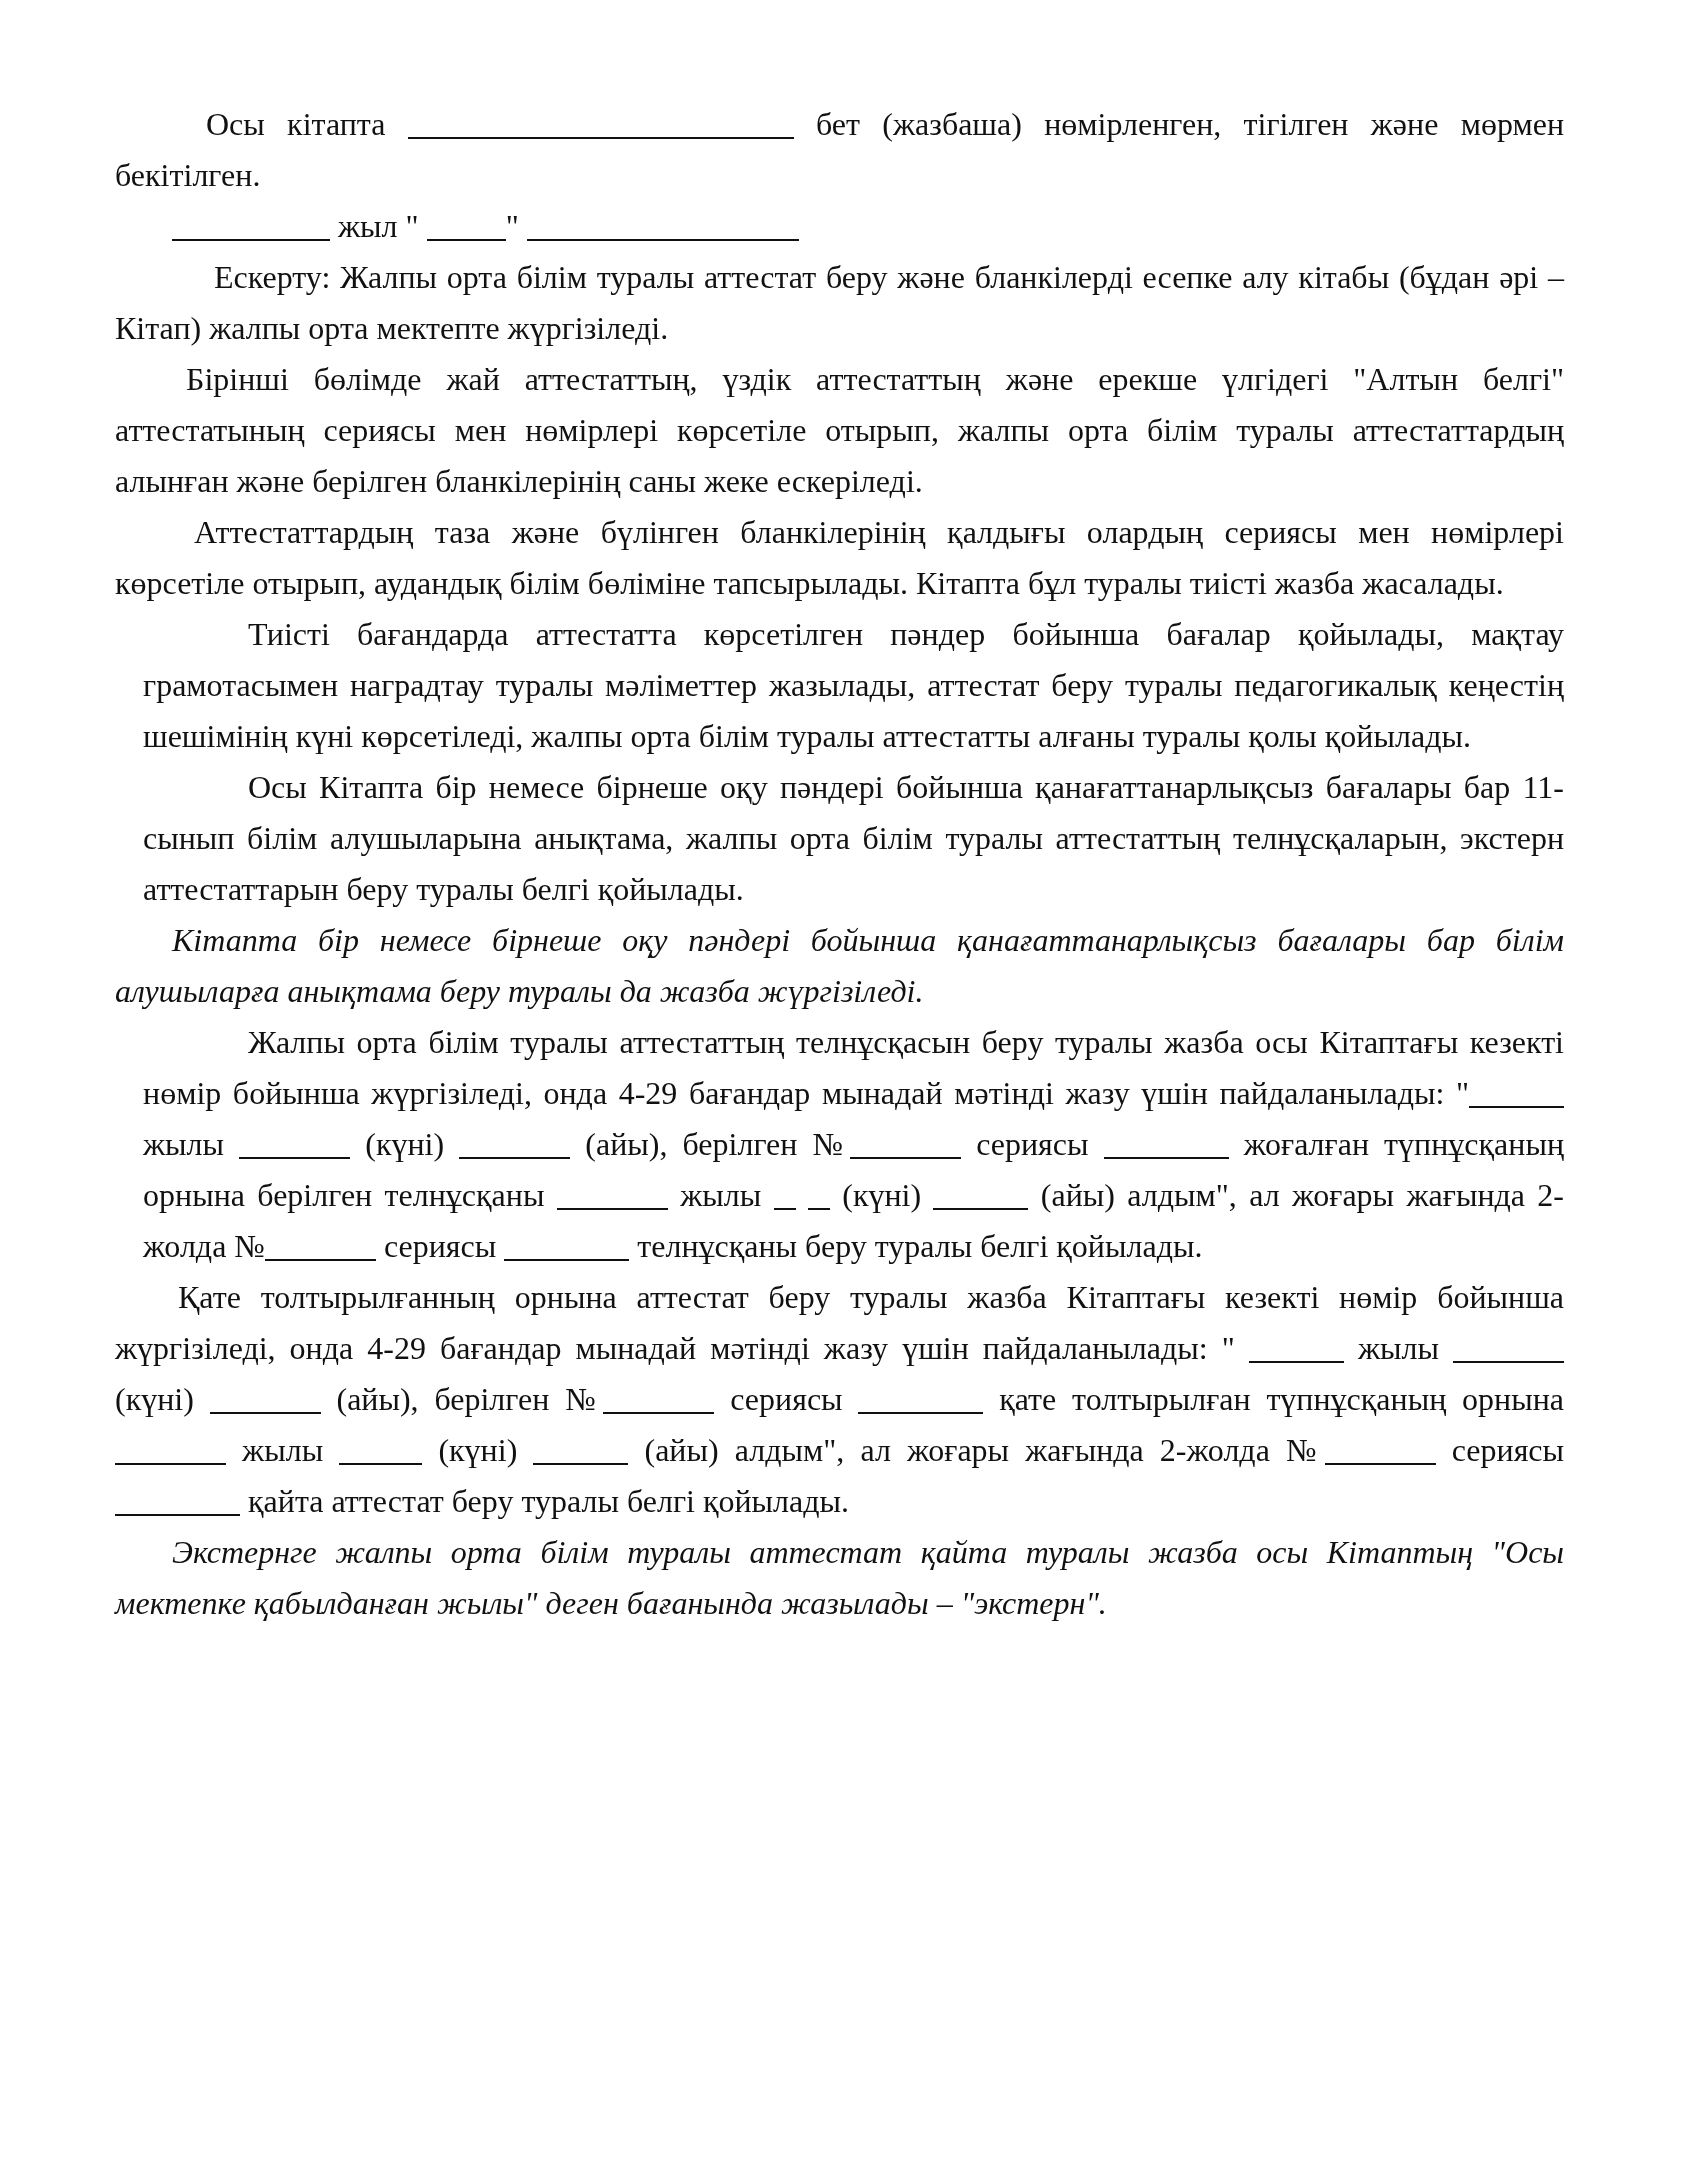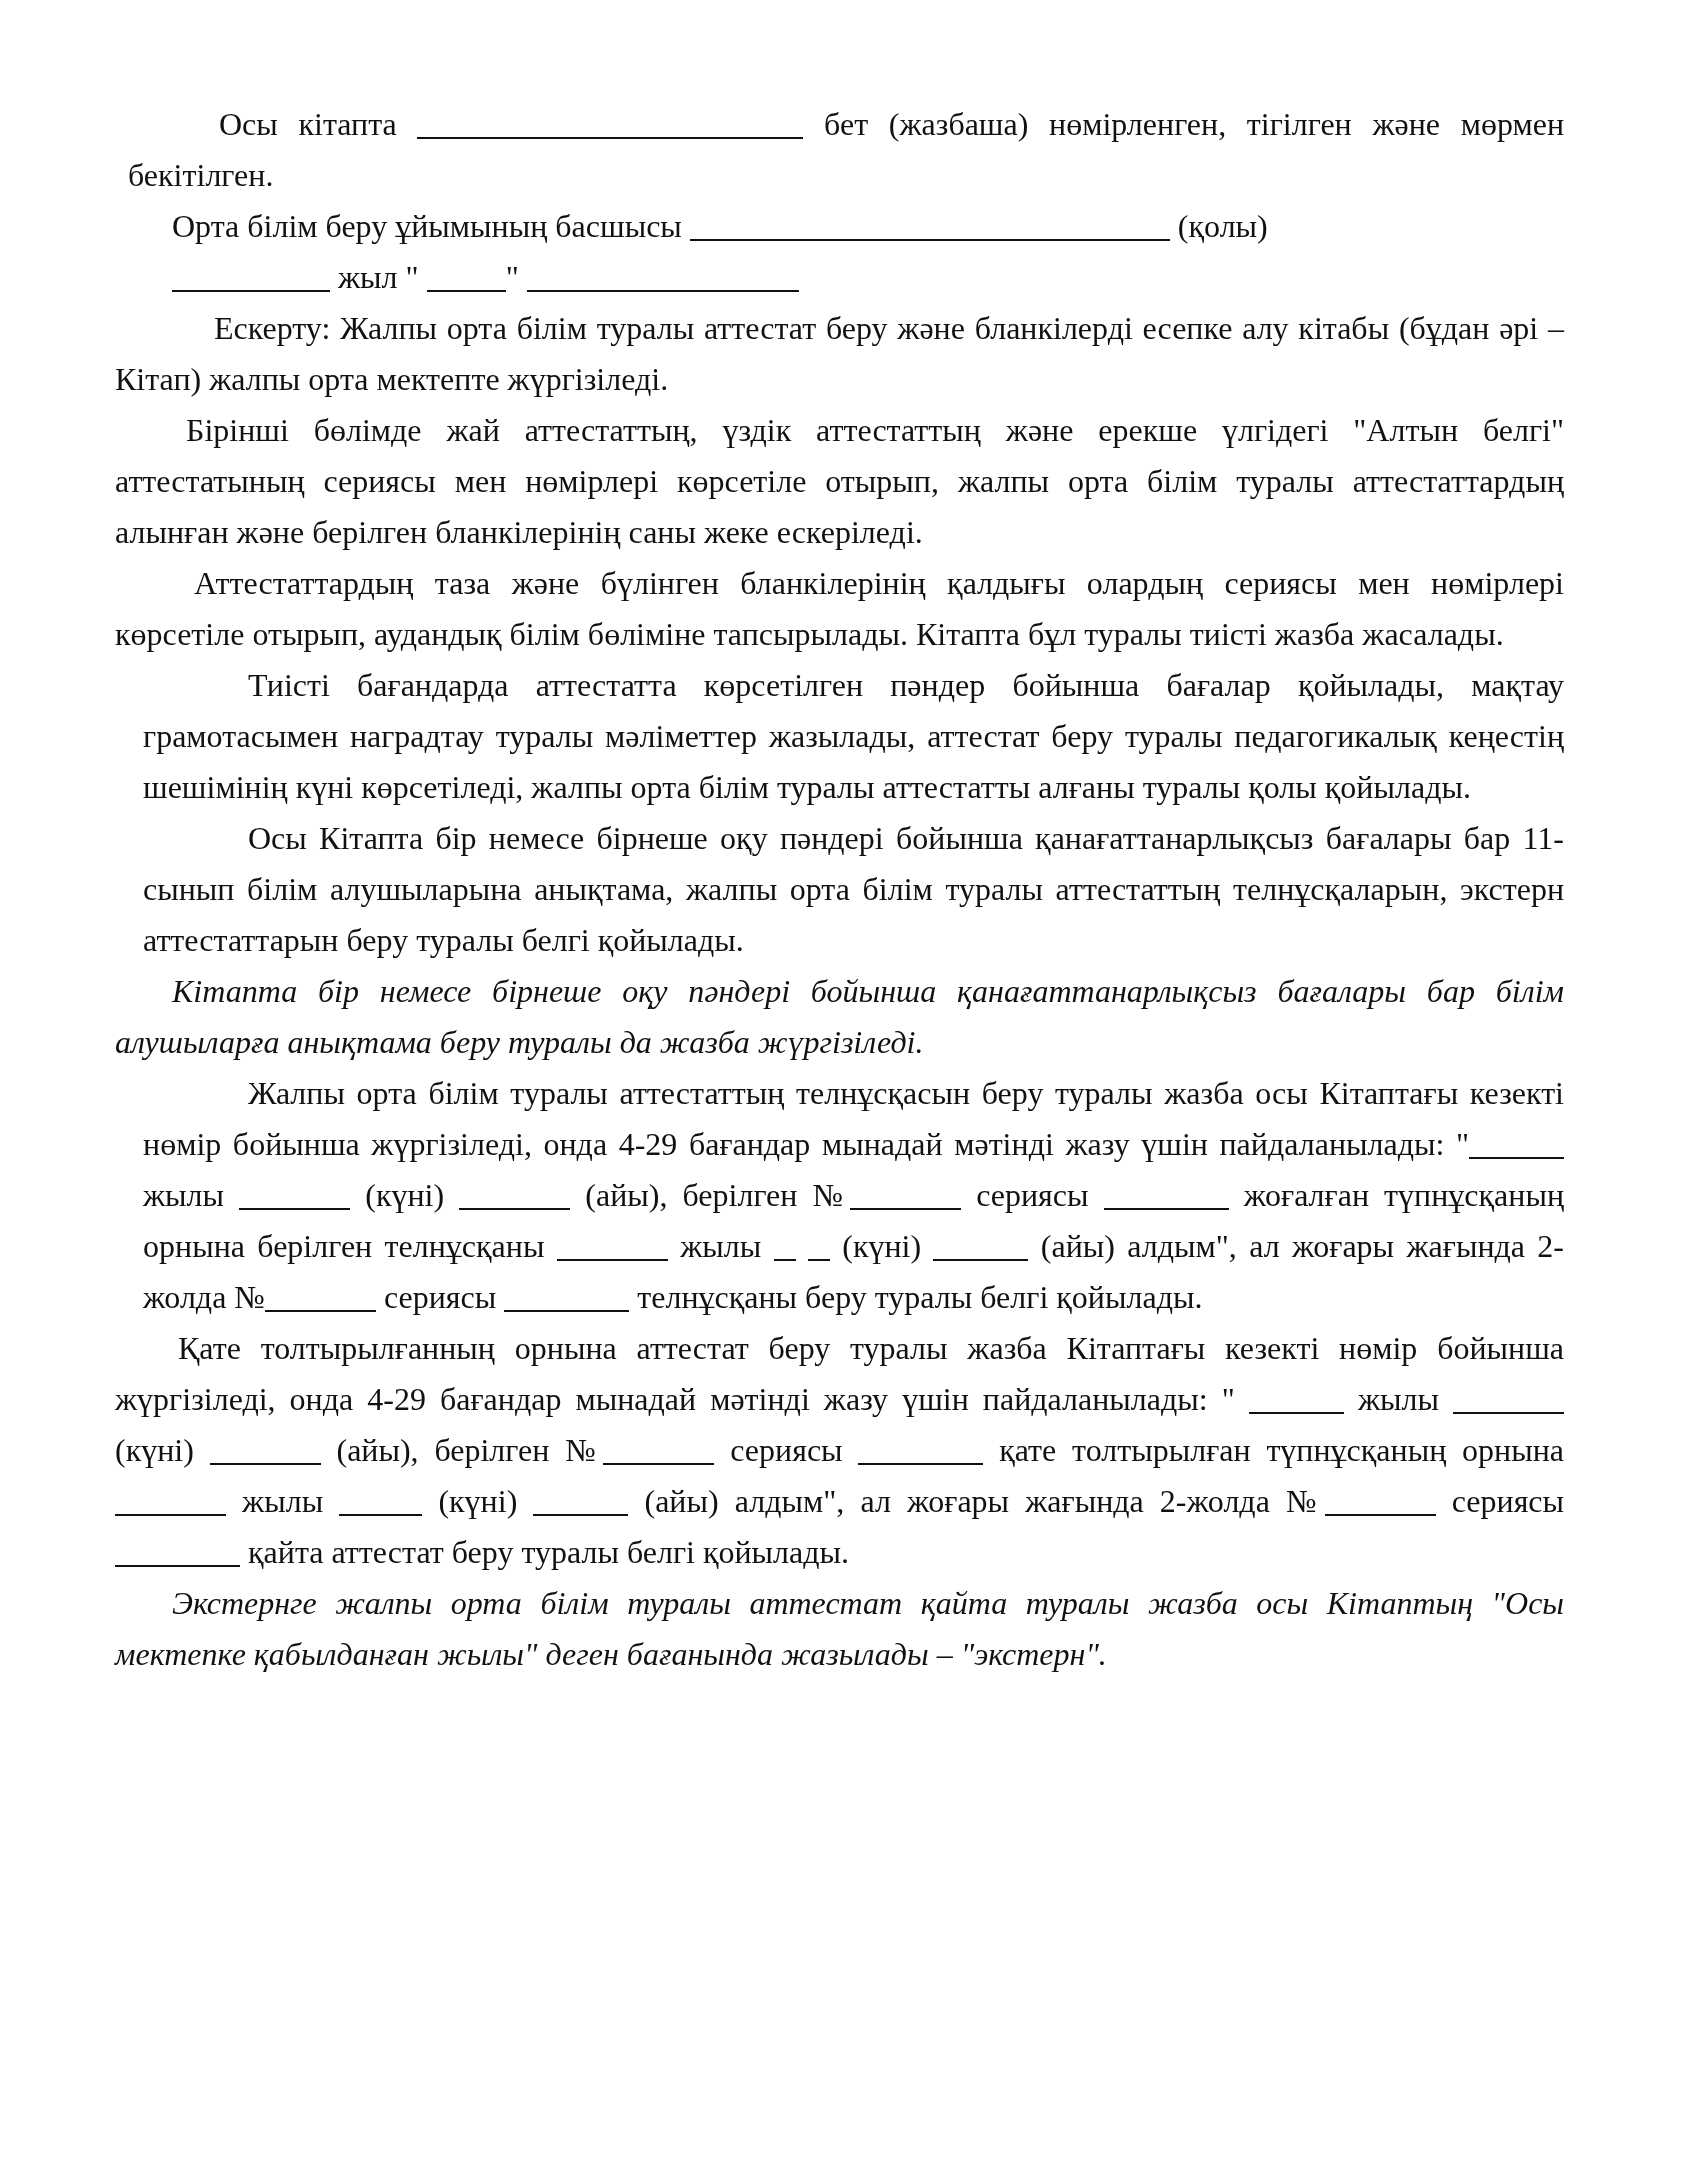--- a/index.html
+++ b/index.html
@@ -22,21 +22,21 @@
       font-size: 32px;
       line-height: 51px;
       color: #111111;
     }
     .para {
       margin: 0;
       padding: 0;
       text-align: justify;
       text-align-last: left;
     }
-    .ind-a { text-indent: 91px; margin-left: 13px; }
+    .ind-a { text-indent: 91px; }
     .ind-b { text-indent: 57px; font-style: italic; }
     .ind-c { text-indent: 79px; font-family: Liberation Serif, serif; }
     .ind-d { text-indent: 71px; }
     .ind-e { text-indent: 99px; }
     .ind-f { text-indent: 105px; margin-left: 28px; }
     .ind-g { text-indent: 63px; }
     .noindent-line { padding-left: 57px; }
     .blank {
       display: inline-block;
       border-bottom: 2px solid #111111;
@@ -55,21 +55,20 @@
     .w-20 { width: 22px; }
     .w-120 { width: 125px; }
   </style>
 </head>
 <body>
 
 <div class="page">
 
   <p class="para ind-a"><span>Осы кітапта</span> <span class="blank w-xl"></span> <span>бет (жазбаша) нөмірленген, тігілген және мөрмен бекітілген.</span></p>
 
-  <p class="para noindent-line"><span>Орта білім беру ұйымының басшысы</span> <span class="blank w-lg2"></span> <span>(қолы)</span></p>
 
   <p class="para noindent-line"><span class="blank w-md"></span> <span>жыл "</span> <span class="blank w-sm"></span><span>"</span> <span class="blank w-lg"></span></p>
 
   <p class="para ind-e">Ескерту: Жалпы орта білім туралы аттестат беру және бланкілерді есепке алу кітабы (бұдан әрі – Кітап) жалпы орта мектепте жүргізіледі.</p>
   <p class="para ind-d">Бірінші бөлімде жай аттестаттың, үздік аттестаттың және ерекше үлгідегі "Алтын белгі" аттестатының сериясы мен нөмірлері көрсетіле отырып, жалпы орта білім туралы аттестаттардың алынған және берілген бланкілерінің саны жеке ескеріледі.</p>
   <p class="para ind-c">Аттестаттардың таза және бүлінген бланкілерінің қалдығы олардың сериясы мен нөмірлері көрсетіле отырып, аудандық білім бөліміне тапсырылады. Кітапта бұл туралы тиісті жазба жасалады.</p>
   <p class="para ind-f">Тиісті бағандарда аттестатта көрсетілген пәндер бойынша бағалар қойылады, мақтау грамотасымен наградтау туралы мәліметтер жазылады, аттестат беру туралы педагогикалық кеңестің шешімінің күні көрсетіледі, жалпы орта білім туралы аттестатты алғаны туралы қолы қойылады.</p>
   <p class="para ind-f">Осы Кітапта бір немесе бірнеше оқу пәндері бойынша қанағаттанарлықсыз бағалары бар 11-сынып білім алушыларына анықтама, жалпы орта білім туралы аттестаттың телнұсқаларын, экстерн аттестаттарын беру туралы белгі қойылады.</p>
   <p class="para ind-b">Кітапта бір немесе бірнеше оқу пәндері бойынша қанағаттанарлықсыз бағалары бар білім алушыларға анықтама беру туралы да жазба жүргізіледі.</p>
 

